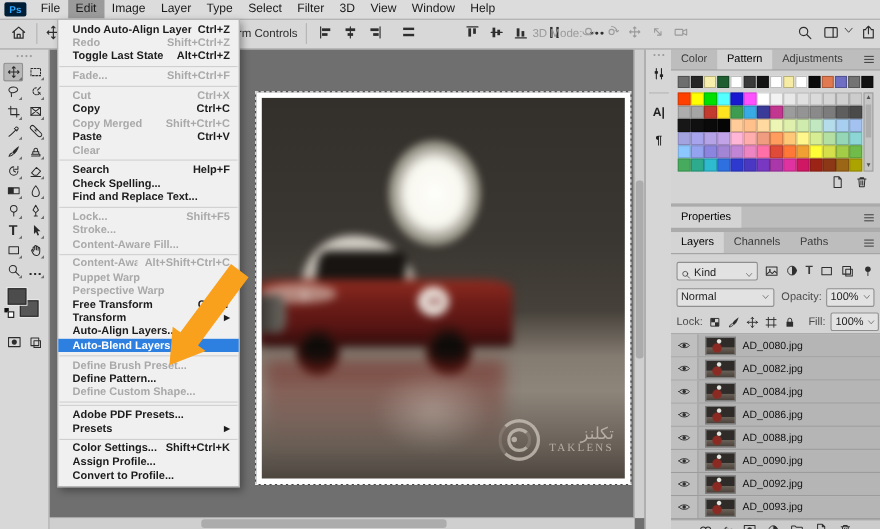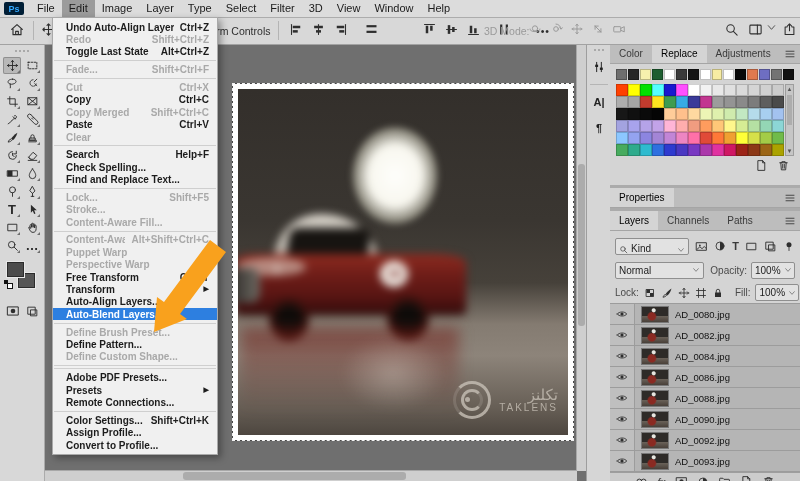--- a/index.html
+++ b/index.html
@@ -53,21 +53,21 @@
   #car .num1{position:absolute;left:17%;top:42%;color:#EFEBE2;font-size:11px;font-weight:bold;}
   #car .wf{position:absolute;left:15%;top:72%;width:17%;height:36%;border-radius:50%;background:radial-gradient(circle,#0E0C0A 40%,#3D120E 62%,#1A0806 100%);}
   #car .wr{position:absolute;left:66%;top:70%;width:18%;height:38%;border-radius:50%;background:radial-gradient(circle,#0E0C0A 40%,#3D120E 62%,#1A0806 100%);}
   #car .grille{position:absolute;left:-2%;top:46%;width:13%;height:30%;background:linear-gradient(90deg,#2E2B28,#6E6A63);border-radius:30%;}
   #reflect{position:absolute;left:1%;top:69%;width:66%;height:25%;background:linear-gradient(180deg,rgba(116,30,24,.55),rgba(116,30,24,.2) 55%,rgba(116,30,24,0));filter:blur(7px);}
   #breflect{position:absolute;left:31%;top:71%;width:32%;height:22%;border-radius:50%;background:radial-gradient(closest-side,rgba(250,250,240,.3),rgba(250,250,240,0));filter:blur(6px);}
   #watermark{position:absolute;right:10px;bottom:16px;display:flex;align-items:center;gap:8px;opacity:.8;}
   #wm-logo{width:32px;height:32px;border-radius:50%;border:3px solid #C7C0B6;border-left-color:rgba(199,192,182,.25);position:relative;}
   #wm-logo i{position:absolute;left:5px;top:5px;width:16px;height:16px;border-radius:50%;border:3px solid #C7C0B6;border-right-color:rgba(199,192,182,.25);}
   #wm-logo b{position:absolute;left:9px;top:13px;width:5px;height:5px;border-radius:50%;background:#C7C0B6;}
-  #wm-txt{text-align:right;color:#C7C0B6;font-family:Liberation Sans, sans-serif;}
+  #wm-txt{text-align:right;color:#C7C0B6;font-family:Liberation Serif, serif;}
   #wm-ar{font-size:15px;line-height:14px;}
   #wm-en{font-size:10px;letter-spacing:2px;}
   
   #dockstrip{position:absolute;left:586px;top:44px;width:24px;bottom:0;background:#D6D6D6;border-left:1px solid #9E9E9E;z-index:5;}
   #dockstrip .dicon{height:26px;display:flex;align-items:center;justify-content:center;color:#222;}
   #dockstrip .ddots{height:8px;display:flex;align-items:center;justify-content:center;gap:2px;padding-top:2px;}
   #dockstrip .ddots i{width:2px;height:2px;background:#9A9A9A;border-radius:50%;}
   #dockstrip .ddiv{height:1px;background:#B5B5B5;margin:4px 3px;}
   .dtxt{font-size:11px;font-weight:bold;color:#1E1E1E;}
   
@@ -471,21 +471,21 @@
         </svg>
       </div>
     <div class="ddiv"></div>
     <div class="dicon dtxt">A|</div>
     <div class="dicon dtxt">¶</div>
   </div>
 
   <div id="panels">
     <div class="phead">
       <div class="ptab">Color</div>
-      <div class="ptab active">Replace</div>
+      <div class="ptab active">Pattern</div>
       <div class="ptab">Adjustments</div>
       <span class="pmenu ic">
           <svg width="12" height="12" viewBox="0 0 24 24" fill="none" stroke="currentColor" stroke-width="1.7" stroke-linecap="round" stroke-linejoin="round">
             <path d="M4 6.5 H20 M4 12 H20 M4 17.5 H20"></path>
           </svg>
         </span>
     </div>
     <div class="pbody" id="swpanel">
       <div id="quickrow">
           <div class="qs" style="background: rgb(110, 110, 110);"></div>
@@ -970,23 +970,20 @@
       </div>
       <div class="msep"></div>
       <div class="msep"></div>
       <div class="mi">
         <span class="ml">Adobe PDF Presets...</span>
       </div>
       <div class="mi">
         <span class="ml">Presets</span>
         <span class="sub">▶</span>
       </div>
-      <div class="mi">
-        <span class="ml">Remote Connections...</span>
-      </div>
       <div class="msep"></div>
       <div class="mi">
         <span class="ml">Color Settings...</span>
         <span class="ms">Shift+Ctrl+K</span>
       </div>
       <div class="mi">
         <span class="ml">Assign Profile...</span>
       </div>
       <div class="mi">
         <span class="ml">Convert to Profile...</span>

